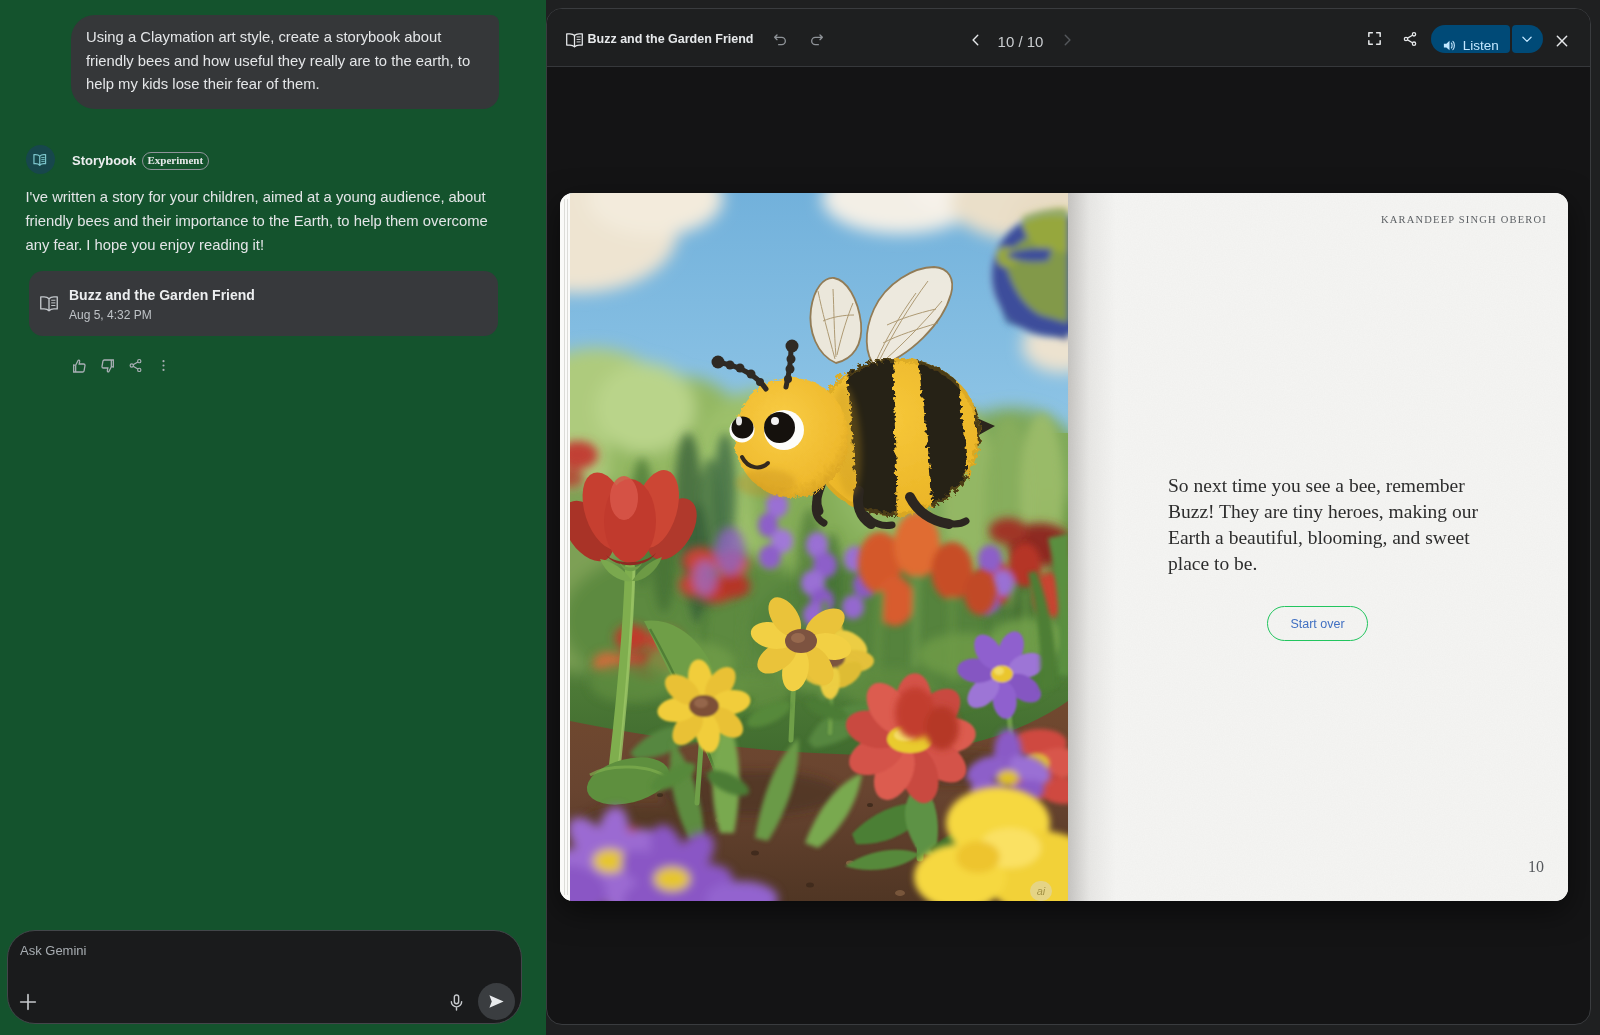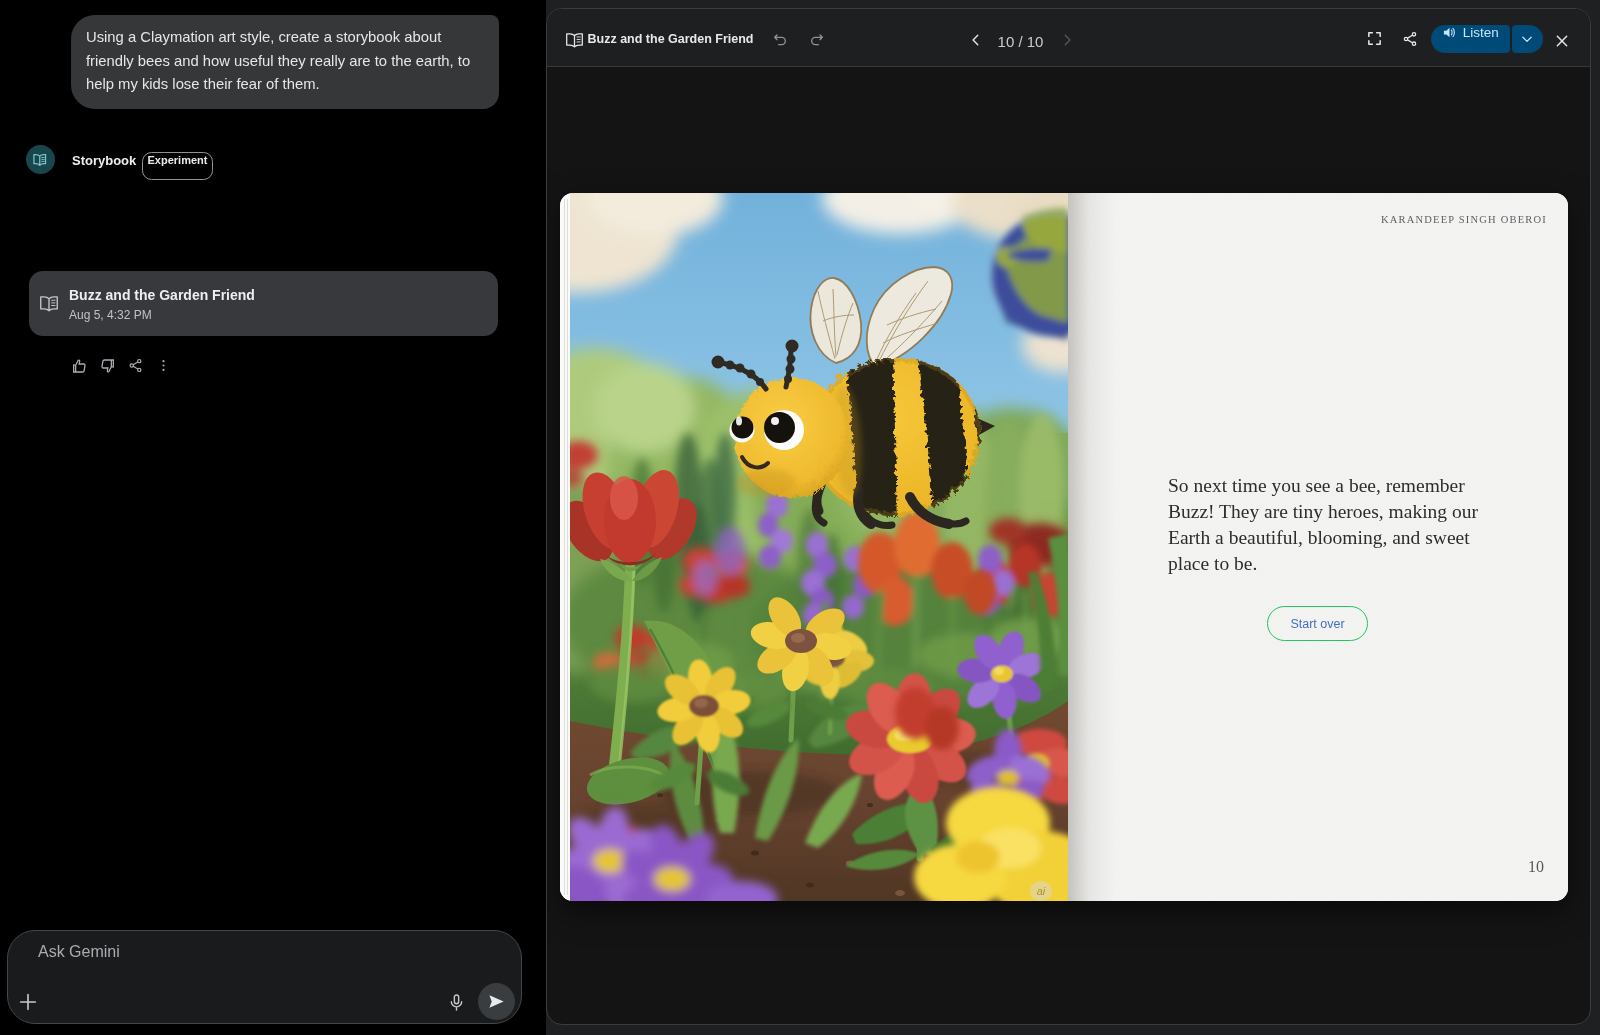--- a/index.html
+++ b/index.html
@@ -1,54 +1,54 @@
 <!DOCTYPE html>
 <html><head>
 <meta charset="utf-8">
 <style>
   * { margin:0; padding:0; box-sizing:border-box; }
   html,body { width:1600px; height:1035px; background:#1f2021; overflow:hidden;
     font-family:"Liberation Sans", sans-serif; }
 
   
-  #left { position:absolute; left:0; top:0; width:546px; height:1035px; background:#000000; }
+  #left { position:absolute; left:0; top:0; width:546px; height:1035px; background:#14532d; }
   #bubble { position:absolute; left:71px; top:15px; width:428px; height:94px;
     background:#353739; border-radius:24px 8px 16px 24px; color:#e4e6e8;
     font-size:14.8px; line-height:23.6px; padding:11px 14px 0 15px; }
   #savatar { position:absolute; left:25.5px; top:145px; width:29px; height:29px; border-radius:50%;
     background:#17474c; display:flex; align-items:center; justify-content:center; }
   #sname { position:absolute; left:72px; top:153px; font-size:13px; font-weight:bold; color:#eceeef; }
-  #spill { position:absolute; left:142px; top:152px; height:28px; line-height:15.5px; border:1.3px solid #90949a;
-    border-radius:9.5px; padding:0 4.5px; font-size:11px; font-weight:bold; color:#e8eaeb; }
+  #spill { position:absolute; left:142px; top:152px; height:18px; line-height:15.5px; border:1.3px solid #90949a;
+    border-radius:9.5px; padding:0 4.5px; font-size:11px; font-weight:bold; color:#e8eaeb;font-family:Liberation Serif, serif; }
   #para { position:absolute; left:25.5px; top:184.5px; font-size:14.8px; line-height:24.4px; color:#e3e5e7; }
   #card { position:absolute; left:29px; top:271px; width:469px; height:65px; background:#37393c; border-radius:14px; }
   #cicon { position:absolute; left:40px; top:296px; }
   #ctitle { position:absolute; left:69px; top:287px; font-size:14px; font-weight:bold; color:#eceef0; }
   #csub { position:absolute; left:69px; top:307.5px; font-size:12px; color:#bfc3c7; }
   .act { position:absolute; top:358px; color:#aab0b6; }
 
   #inputbox { position:absolute; left:7px; top:930px; width:515px; height:94px;
     border:1px solid #43464a; border-radius:28px; background:#1a1b1c; }
-  #askg { position:absolute; left:38px; top:943px; font-size:16px; color:#a8adb2; }
+  #askg { position:absolute; left:20px; top:943px; font-size:13px; color:#a8adb2; }
   #plus { position:absolute; left:17px; top:990.5px; color:#c6c9cc; }
   #mic { position:absolute; left:447px; top:993px; color:#c6c9cc; }
   #send { position:absolute; left:478px; top:983px; width:37px; height:37px; border-radius:50%;
     background:#3a3d40; display:flex; align-items:center; justify-content:center; }
 
   
   #rpanel { position:absolute; left:546px; top:8px; width:1045px; height:1017px;
     background:#141415; border:1px solid #3a3c3f; border-radius:16px; overflow:hidden; }
   #rheader { position:absolute; left:0; top:0; width:100%; height:58px; background:#1e1f20;
     border-bottom:1px solid #36383b; }
   #rtitle { position:absolute; left:40.5px; top:22.5px; font-size:12.5px; font-weight:bold; color:#e6e8ea; }
   .hic { position:absolute; top:0; color:#e3e5e7; }
   #pgnum { position:absolute; left:441px; top:23.5px; width:65px; text-align:center; font-size:15px; color:#c9cccf; }
   #listen { position:absolute; left:884px; top:16px; width:78.5px; height:27.5px; background:#004a77;
     border-radius:14px 4px 4px 14px; color:#c2e7ff; font-size:13.5px; font-weight:500;
-    display:flex; align-items:flex-start; justify-content:center; gap:6px; }
+    display:flex; align-items:flex-end; justify-content:center; gap:6px; }
   #listenc { position:absolute; left:964.5px; top:16px; width:31px; height:27.5px; background:#004a77;
     border-radius:4px 14px 14px 4px; display:flex; align-items:center; justify-content:center; }
 
   
   #book { position:absolute; left:12.5px; top:184px; width:1008.5px; height:708px;
     border-radius:13px; background:#f6f6f4; overflow:hidden;
     box-shadow:0 10px 30px rgba(0,0,0,0.5); }
   #pageimg { position:absolute; left:10.5px; top:0; width:498px; height:708px;font-style:italic; }
   #sliver { position:absolute; left:0; top:0; width:10.5px; height:708px; background:#fafaf8; }
   .sl { position:absolute; top:6px; width:1px; height:696px; background:#dcdcd8; }
@@ -69,20 +69,21 @@
 <div id="left">
   <div id="bubble">Using a Claymation art style, create a storybook about<br>friendly bees and how useful they really are to the earth, to<br>help my kids lose their fear of them.</div>
   <div id="savatar">
     <svg width="15.5" height="15.5" viewBox="0 0 24 24" fill="none" stroke="#7cc5cb" stroke-width="1.9" stroke-linejoin="round" stroke-linecap="round">
         <path d="M12 6.5 C10.5 4.8 8.2 4 5.5 4 L3 4 L3 18 L5.5 18 C8.2 18 10.5 18.8 12 20.5 C13.5 18.8 15.8 18 18.5 18 L21 18 L21 4 L18.5 4 C15.8 4 13.5 4.8 12 6.5 L12 20.5" fill="none"></path>
         <path d="M15 8.5 L19 8.5 M15 11.5 L19 11.5 M15 14.5 L19 14.5" stroke-width="1.4"></path>
       </svg>
   </div>
   <div id="sname">Storybook</div>
   <div id="spill">Experiment</div>
+  <div id="para">I've written a story for your children, aimed at a young audience, about<br>friendly bees and their importance to the Earth, to help them overcome<br>any fear. I hope you enjoy reading it!</div>
   <div id="card"></div>
   <div id="cicon">
     <svg width="18" height="16" viewBox="0 0 24 21" fill="none" stroke="#c3c7cb" stroke-width="1.8" stroke-linejoin="round" stroke-linecap="round">
         <path d="M12 3.5 C10.5 1.8 8.2 1 5.5 1 L1 1 L1 17 L5.5 17 C8.2 17 10.5 17.8 12 19.5 C13.5 17.8 15.8 17 18.5 17 L23 17 L23 1 L18.5 1 C15.8 1 13.5 1.8 12 3.5 L12 19.5" fill="none"></path>
         <path d="M15.5 5.5 L20 5.5 M15.5 9 L20 9 M15.5 12.5 L20 12.5" stroke-width="1.3"></path>
       </svg>
   </div>
   <div id="ctitle">Buzz and the Garden Friend</div>
   <div id="csub">Aug 5, 4:32 PM</div>
 

